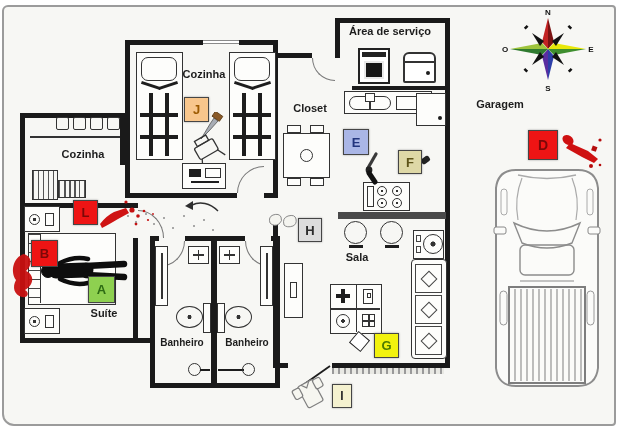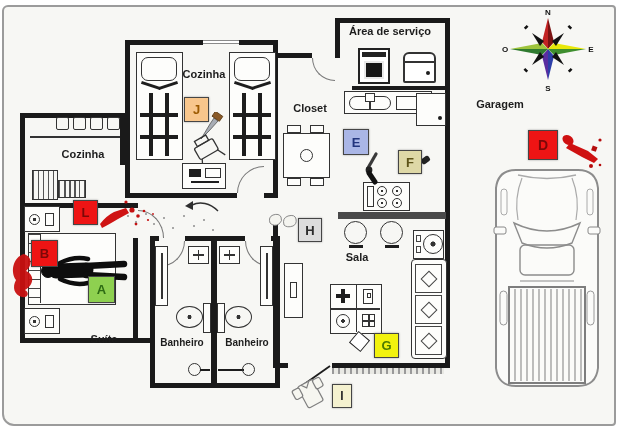--- a/index.html
+++ b/index.html
@@ -108,21 +108,21 @@
 
   <div class="rlabel" style="left:83px;top:148px">Cozinha</div>
   <div class="bar" style="left:30px;top:136px;width:90px;height:1.8px;background:#333"></div>
   <div class="bare" style="left:56px;top:117px;width:13px;height:13px;border:1.2px solid #333;border-radius:2px"></div>
   <div class="bare" style="left:73px;top:117px;width:13px;height:13px;border:1.2px solid #333;border-radius:2px"></div>
   <div class="bare" style="left:90px;top:117px;width:13px;height:13px;border:1.2px solid #333;border-radius:2px"></div>
   <div class="bare" style="left:107px;top:117px;width:13px;height:13px;border:1.2px solid #333;border-radius:2px"></div>
   <div class="hatch" style="left:32px;top:170px;width:26px;height:30px"></div>
   <div class="hatch" style="left:58px;top:180px;width:28px;height:18px"></div>
 
-  <div class="rlabel" style="left:104px;top:333px">Suíte</div>
+  <div class="rlabel" style="left:104px;top:307px">Suíte</div>
   <div class="ln" style="left:24px;top:206px;width:36px;height:26px">
     <div class="ring" style="left:4px;top:7px;width:11px;height:11px;background:radial-gradient(circle,#333 0 1.5px,transparent 1.6px)"></div>
     <div class="bare" style="left:20px;top:6px;width:9px;height:13px;border:1.2px solid #333"></div>
   </div>
   <div class="ln" style="left:24px;top:308px;width:36px;height:26px">
     <div class="ring" style="left:4px;top:7px;width:11px;height:11px;background:radial-gradient(circle,#333 0 1.5px,transparent 1.6px)"></div>
     <div class="bare" style="left:20px;top:6px;width:9px;height:13px;border:1.2px solid #333"></div>
   </div>
   <div class="ln" style="left:28px;top:233px;width:88px;height:72px">
     <div class="bare" style="left:0;top:0;width:12px;height:69px;background:repeating-linear-gradient(180deg,#444 0 1.5px,#fdfdfb 1.5px 9px);border-right:1.3px solid #333"></div>

